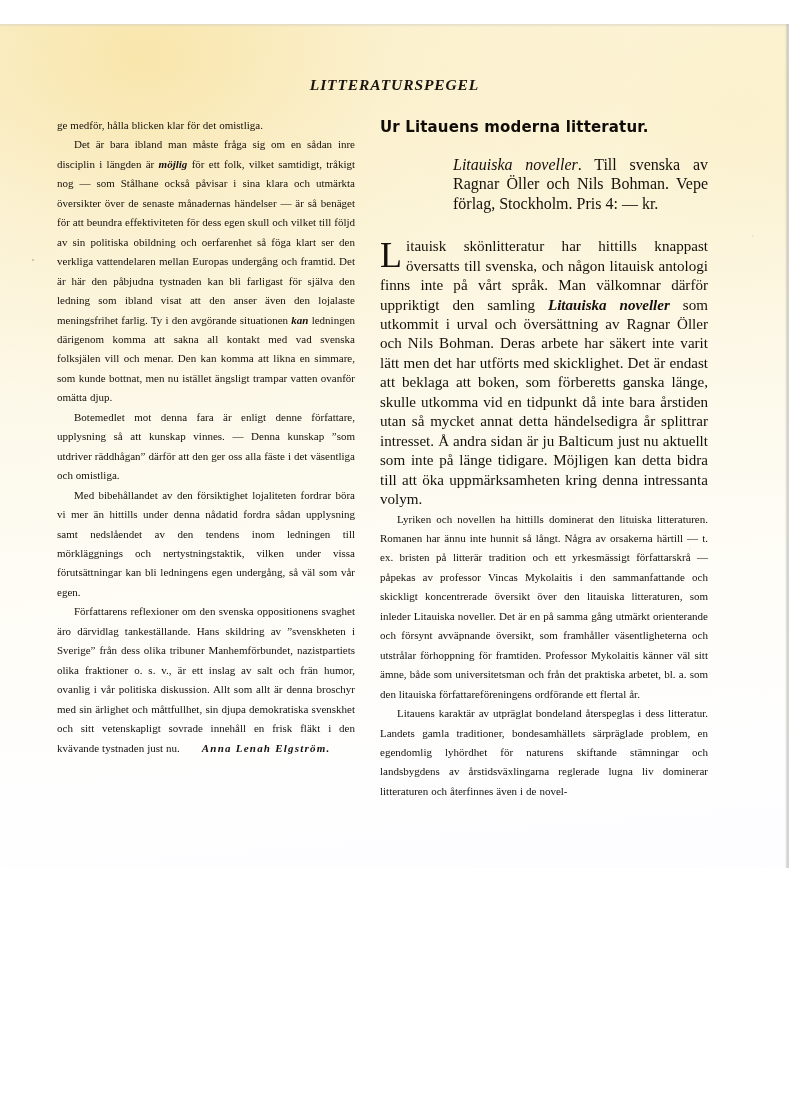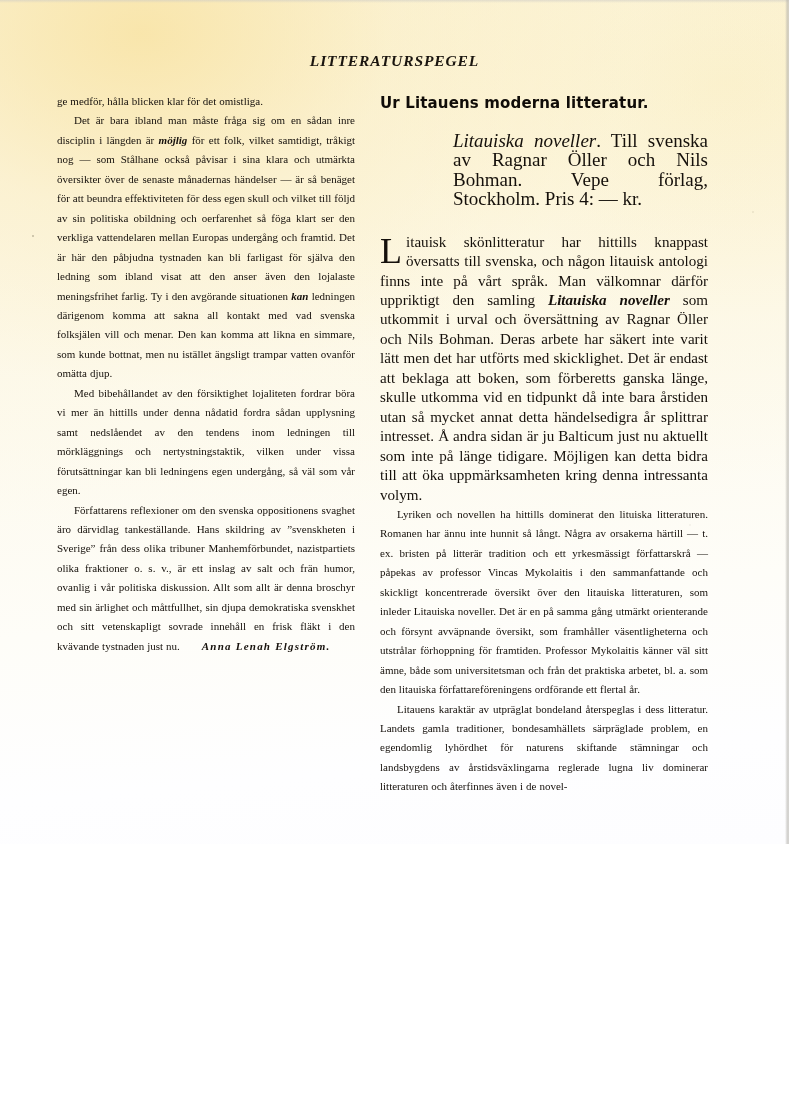--- a/index.html
+++ b/index.html
@@ -12,20 +12,21 @@
     width: 789px;
     height: 844px;
     overflow: hidden;
     background:
       radial-gradient(ellipse 900px 640px at 18% 4%, rgba(248,226,160,0.80) 0%, rgba(250,236,190,0.45) 28%, rgba(253,247,223,0.18) 55%, rgba(255,255,253,0.0) 78%),
       radial-gradient(ellipse 760px 520px at 92% 10%, rgba(250,236,186,0.55) 0%, rgba(253,246,218,0.25) 45%, rgba(255,255,253,0) 76%),
       linear-gradient(175deg, #fbf3d8 0%, #fcf6e2 22%, #fdfaee 48%, #fefdf8 70%, #fefeff 88%, #fdfdff 100%);
     color: #17120d;
     font-family: "Liberation Serif", "DejaVu Serif", serif;
     box-sizing: border-box;
+    margin-top: 24px;
   }
   
   #grain {
     position: absolute;
     inset: 0;
     pointer-events: none;
     background:
       radial-gradient(circle 1.4px at 33px 236px, rgba(90,80,60,0.55) 0%, rgba(90,80,60,0) 100%),
       radial-gradient(circle 1.1px at 753px 212px, rgba(120,110,85,0.30) 0%, rgba(120,110,85,0) 100%),
       radial-gradient(circle 1.0px at 690px 525px, rgba(120,110,85,0.22) 0%, rgba(120,110,85,0) 100%);
@@ -105,21 +106,21 @@
     font-size: 15px;
     letter-spacing: 0.15px;
     color: #100c08;
     line-height: 22px;
   }
 
   
   .citation {
     margin: 17px 0 0 0;
     padding-left: 73px;
-    font-size: 19px;
+    font-size: 16px;
     line-height: 19.4px;
     text-align: justify;
     color: #15100b;
   }
   .citation .title { font-style: italic; }
 
   
   .dropcap-para {
     margin: 24px 0 0 0;
     font-size: 15.1px;
@@ -162,20 +163,21 @@
   <div class="running-head">LITTERATURSPEGEL</div>
 
   <div class="columns">
 
     <div class="col left">
 
       <p class="body">ge medför, hålla blicken klar för det omistliga.</p>
 
       <p class="body indent">Det är bara ibland man måste fråga sig om en sådan inre disciplin i längden är <i>möjlig</i> för ett folk, vilket samtidigt, tråkigt nog — som Stålhane också påvisar i sina klara och utmärkta översikter över de senaste månadernas händelser — är så benäget för att beundra effektiviteten för dess egen skull och vilket till följd av sin politiska obildning och oerfarenhet så föga klart ser den verkliga vattendelaren mellan Europas undergång och framtid. Det är här den påbjudna tystnaden kan bli farligast för själva den ledning som ibland visat att den anser även den lojalaste meningsfrihet farlig. Ty i den avgörande situationen <i>kan</i> ledningen därigenom komma att sakna all kontakt med vad svenska folksjälen vill och menar. Den kan komma att likna en simmare, som kunde bottnat, men nu istället ängsligt trampar vatten ovanför omätta djup.</p>
 
+      <p class="body indent">Botemedlet mot denna fara är enligt denne författare, upplysning så att kunskap vinnes. — Denna kunskap ”som utdriver räddhågan” därför att den ger oss alla fäste i det väsentliga och omistliga.</p>
 
       <p class="body indent">Med bibehållandet av den försiktighet lojaliteten fordrar böra vi mer än hittills under denna nådatid fordra sådan upplysning samt nedslåendet av den tendens inom ledningen till mörkläggnings och nertystningstaktik, vilken under vissa förutsättningar kan bli ledningens egen undergång, så väl som vår egen.</p>
 
       <p class="body indent"><span>Författarens reflexioner om den svenska oppositionens svaghet äro därvidlag tankeställande. Hans skildring av ”svenskheten i Sverige” från dess olika tribuner Manhemförbundet, nazistpartiets olika fraktioner o. s. v., är ett inslag av salt och frän humor, ovanlig i vår politiska diskussion. Allt som allt är denna broschyr med sin ärlighet och måttfullhet, sin djupa demokratiska svenskhet och sitt vetenskapligt sovrade innehåll en frisk fläkt i den kvävande tystnaden just nu.</span><span class="signature">Anna Lenah Elgström.</span></p>
     </div>
 
     <div class="col right">
 
       <h2 class="section-head">Ur Litauens moderna litteratur.</h2>
 

